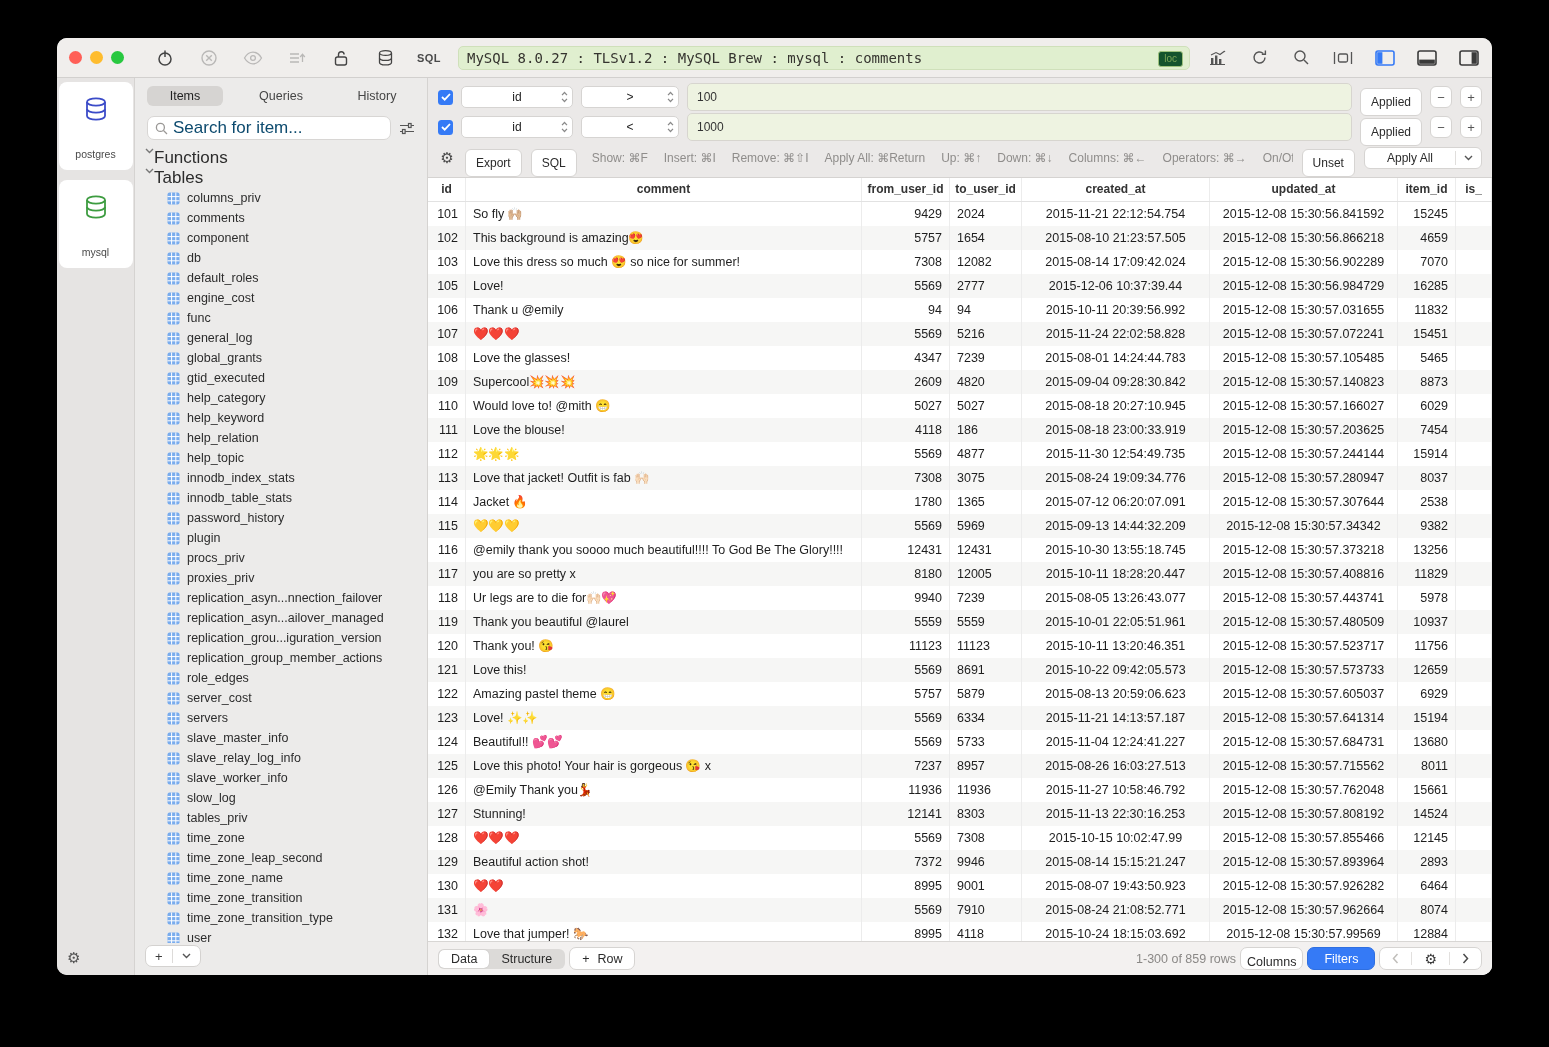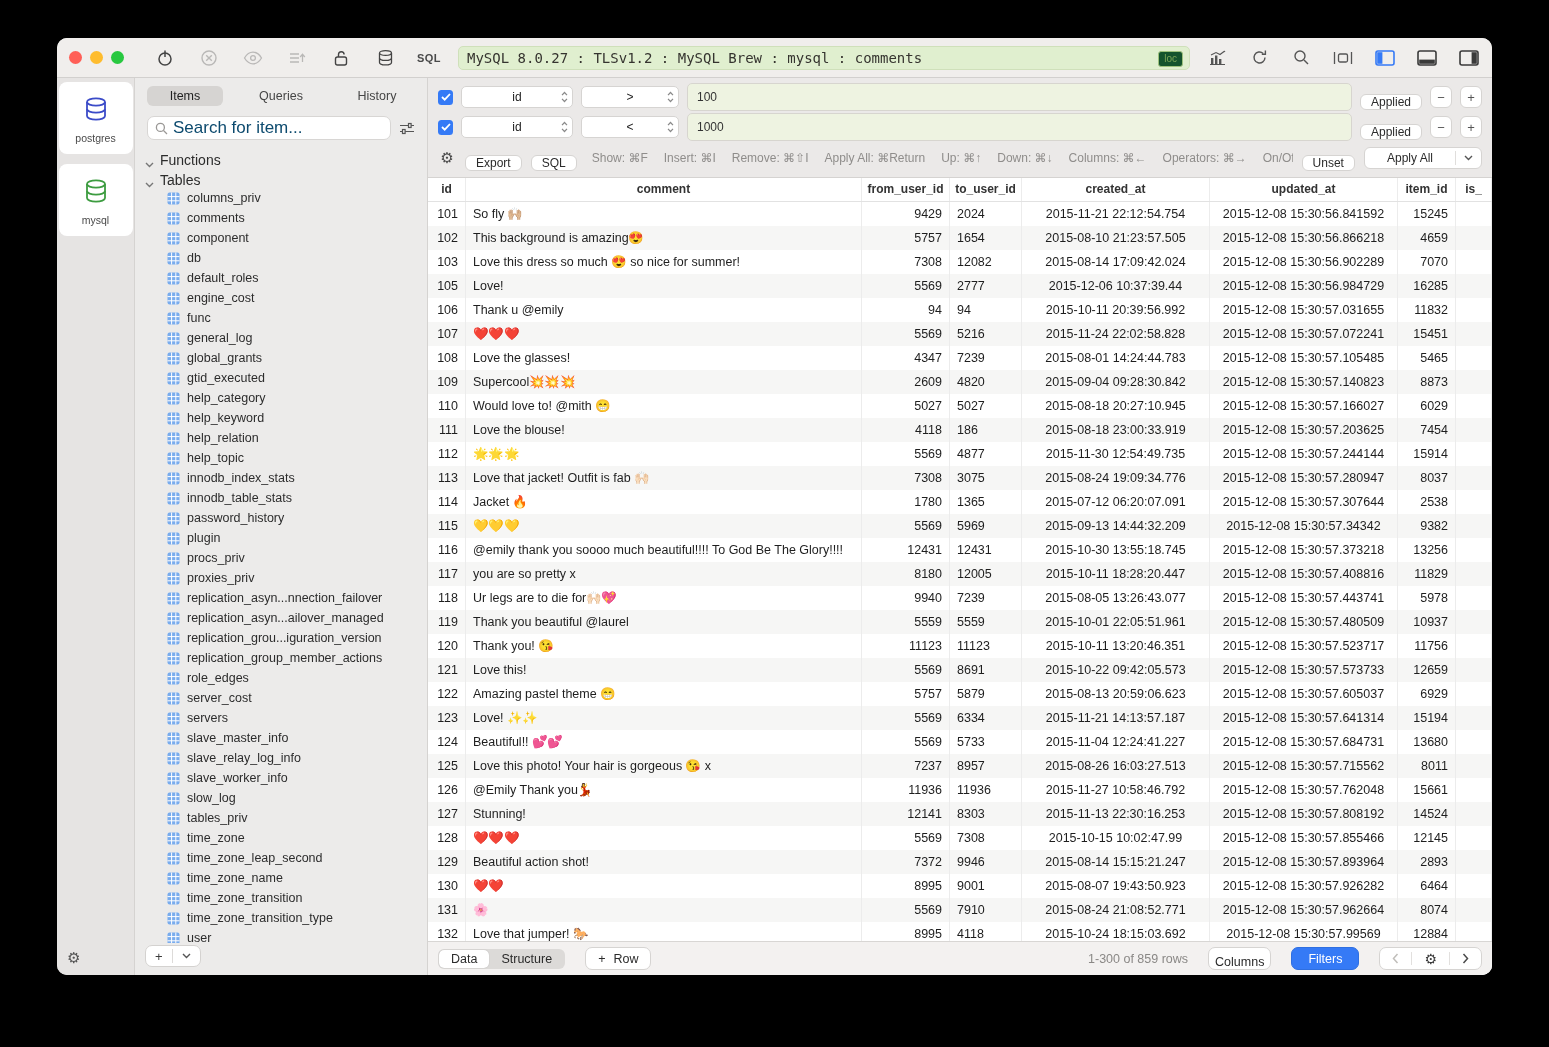--- a/index.html
+++ b/index.html
@@ -20,55 +20,55 @@
                  display:flex; align-items:center; padding:0 8px; position:relative; }
   .title-text { font-family:"DejaVu Sans Mono",monospace; font-size:14px; color:#35342f; white-space:nowrap; overflow:hidden; }
   .loc-badge { position:absolute; right:6px; top:4px; font-size:10px; color:#79a457; border:1px solid #9dc17c;
                background:#14532d; border-radius:3px; padding:0 5px; line-height:14px; }
   .tb-right { display:flex; align-items:center; gap:20px; margin-left:16px; }
   
   .body { flex:1; display:flex; min-height:0; }
   .rail { width:78px; flex:0 0 78px; background:#e6e4e3; border-right:1px solid #d5d3d1;
           display:flex; flex-direction:column; align-items:center; padding-top:4px; }
   .conn-card { width:74px; padding:14px 2px 10px; background:#fff; border-radius:8px; margin-bottom:10px;
-               display:flex; flex-direction:column; align-items:center; gap:8px; }
+               display:flex; flex-direction:column; align-items:center; gap:24px; }
   .conn-label { font-size:10.5px; color:#4a4a4a; }
   .rail-gear { margin-top:auto; margin-bottom:8px; align-self:flex-start; padding-left:10px;
                font-size:15px; color:#555; }
   
   .sidebar { width:293px; flex:0 0 293px; background:#ecebea; border-right:1px solid #d5d3d1;
              display:flex; flex-direction:column; min-height:0; }
   .side-tabs { display:flex; align-items:center; padding:8px 12px 4px; gap:20px; }
   .side-tab { flex:1; text-align:center; font-size:12.5px; color:#454545; padding:3px 0; border-radius:6px; }
   .side-tab.active { background:#d6d4d2; color:#1f1f1f; }
   .search-row { display:flex; align-items:center; gap:8px; padding:6px 12px 6px; }
   .search-box { flex:1; height:24px; background:#fff; border:1px solid #d8d6d4; border-radius:7px;
                 display:flex; align-items:center; padding:0 7px; gap:5px; }
   .search-ph { font-size:17px; color:#0c4a6e; }
   .tree { flex:1; overflow:hidden; padding:2px 0 0 10px; }
-  .tree-section { display:flex; align-items:flex-end; gap:6px; height:20px; font-size:14px; color:#2c2c2c; }
+  .tree-section { display:flex; align-items:flex-start; height:20px; font-size:17px; color:#2c2c2c; }
   .tree-items .tree-item { display:flex; align-items:center; gap:7px; height:20px; padding-left:22px;
                            font-size:12.5px; color:#2c2c2c; white-space:nowrap; }
   .side-bottom { flex:0 0 32px; display:flex; align-items:center; padding:0 10px 6px; }
   .addgroup { display:flex; align-items:center; background:#fff; border:1px solid #d4d2d0; border-radius:7px;
               height:22px; overflow:hidden; }
   .addgroup .seg { padding:0 9px; font-size:13px; color:#3a3a3a; display:flex; align-items:center; height:100%; }
   .addgroup .sep { width:1px; height:14px; background:#dddbd9; }
   
   .main { flex:1; display:flex; flex-direction:column; min-width:0; background:#fff; }
   .filters { flex:0 0 100px; background:#ebe9e8; border-bottom:1px solid #d5d3d1; padding:8px 10px 6px; }
   .frow { display:flex; align-items:center; gap:8px; height:22px; margin-bottom:8px; }
   .chk { width:15px; height:15px; border-radius:3.5px; background:#357af6; display:flex; align-items:center; justify-content:center; }
   .select { background:#fff; border:1px solid #d6d4d2; border-radius:5px; height:22px;
             display:flex; align-items:center; justify-content:center; position:relative; font-size:12px; color:#222; }
   .select .stp { position:absolute; right:4px; }
   .sel-col { width:112px; } .sel-op { width:98px; }
   .fval { flex:1; height:28px; background:#eef3e1; border:1px solid #d7d5cf; border-radius:5px;
           display:flex; align-items:center; padding:0 9px; font-size:12px; color:#333; }
-  .pill { background:#fff; border:1px solid #d6d4d2; border-radius:6px; height:16px; padding:0 10px;
+  .pill { background:#fff; border:1px solid #d6d4d2; border-radius:6px; height:28px; padding:0 10px;
           display:flex; align-items:center; font-size:12px; color:#2b2b2b;margin-top:10px; }
   .round-btn { width:22px; height:22px; background:#fff; border:1px solid #d6d4d2; border-radius:6px;
                display:flex; align-items:center; justify-content:center; font-size:13px; color:#555; }
   .shortcut-row { display:flex; align-items:center; gap:9px; height:24px; }
   .gear { font-size:15px; color:#4a4a4a; width:18px; text-align:center; }
   .shortcuts { display:flex; gap:16px; margin-left:6px; overflow:hidden; flex:1; }
   .shortcuts span { font-size:12px; color:#8f8d8b; white-space:nowrap; }
   .applyall { display:flex; align-items:center; background:#fff; border:1px solid #d6d4d2; border-radius:6px; height:22px; }
   .applyall .lbl { padding:0 22px; font-size:12px; color:#2b2b2b; }
   .applyall .sep { width:1px; height:14px; background:#e0dedc; }
@@ -80,21 +80,21 @@
   .gheader > div { font-size:12px; font-weight:bold; color:#333; text-align:center; line-height:23px;
                    border-right:1px solid #ececec; overflow:hidden; white-space:nowrap; }
   .rows { flex:1; overflow:hidden; }
   .grow { display:grid; grid-template-columns:38px 396px 88px 72px 188px 188px 58px 1fr; height:24px; }
   .grow:nth-child(even) { background:#f6f6f5; }
   .grow > div { font-size:12.5px; color:#1e1e1e; line-height:24px; padding:0 7px;
                 border-right:1px solid #ececec; overflow:hidden; white-space:nowrap; }
   .c0 { text-align:right; } .c2 { text-align:right; } .c4,.c5 { text-align:center; } .c6 { text-align:right; }
   
   .bottombar { flex:0 0 34px; background:#f3f1f0; border-top:1px solid #d8d6d4;
-               display:flex; align-items:center; padding:0 10px; gap:20px; }
+               display:flex; align-items:center; padding:0 10px; gap:4px; }
   .segmented { display:flex; background:#dcdad8; border-radius:6px; padding:1px; }
   .segmented .seg { font-size:12.5px; color:#2b2b2b; padding:2px 12px; border-radius:5px; }
   .segmented .seg.active { background:#fff; box-shadow:0 0 1px rgba(0,0,0,.25); }
   .rowbtn { display:flex; align-items:center; gap:8px; background:#fff; border:1px solid #d6d4d2;
             border-radius:7px; height:23px; padding:0 12px; font-size:12.5px; color:#2b2b2b; }
   .rowcount { flex:1; text-align:right; font-size:12.5px; color:#8a8886; }
   .btn-blue { background:#357af6; border:1px solid #2f6fe0; color:#fff; border-radius:7px; height:23px;
               padding:0 16px; display:flex; align-items:center; font-size:12.5px; }
   .btn-white { background:#fff; border:1px solid #d6d4d2; border-radius:7px; height:23px; padding:0 6px;
                display:flex; align-items:flex-end; font-size:12.5px; color:#2b2b2b; }

